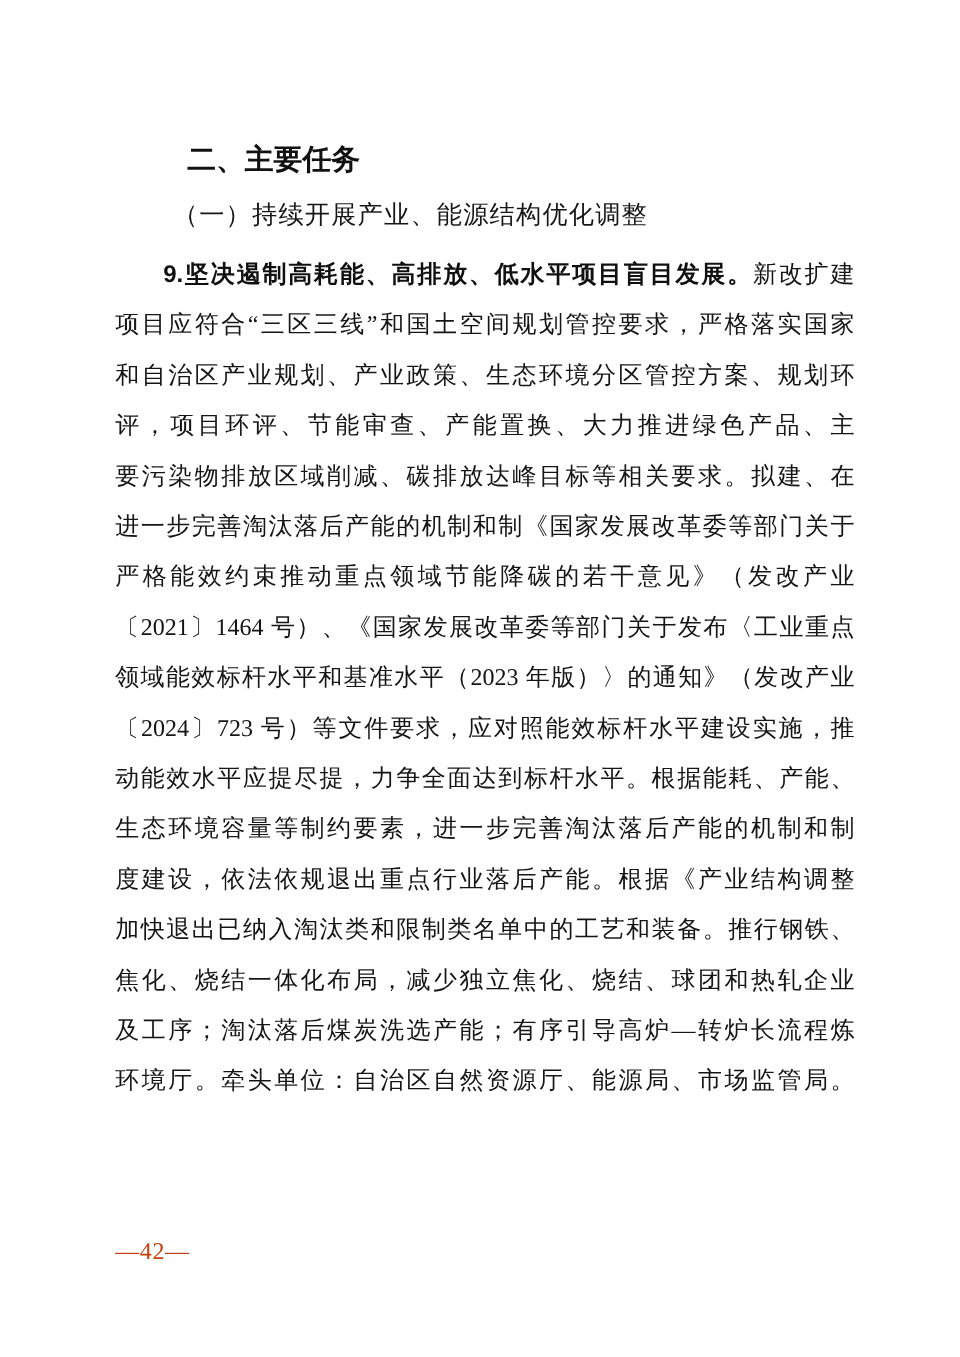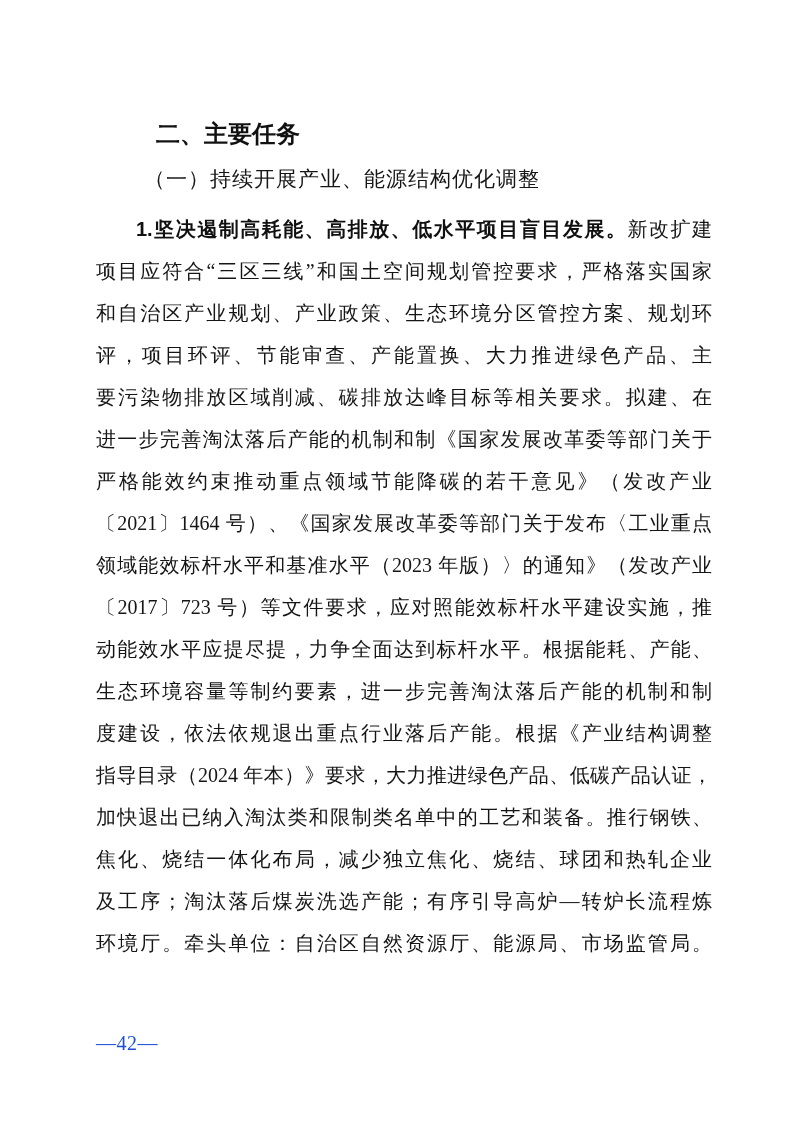--- a/index.html
+++ b/index.html
@@ -62,46 +62,45 @@
     font-family: "Liberation Sans", "DejaVu Sans", sans-serif;
     font-weight: 700;
     color: #101010;
   }
   .footer {
     position: absolute;
     left: 96px;
     top: 1031px;
     font-size: 20px;
     line-height: 24px;
-    color: #1d4ed8;
+    color: #c2410c;
     letter-spacing: 0.5px;
   }
 </style>
 </head>
 <body>
 
 <div class="page">
   <div class="content">
     <h1 class="heading">二、主要任务</h1>
     <h2 class="subheading">（一）持续开展产业、能源结构优化调整</h2>
     <div class="para" id="paragraph">
-        <div class="line indent"><b class="lead">1.坚决遏制高耗能、高排放、低水平项目盲目发展。</b>新改扩建</div>
+        <div class="line indent"><b class="lead">9.坚决遏制高耗能、高排放、低水平项目盲目发展。</b>新改扩建</div>
         <div class="line">项目应符合“三区三线”和国土空间规划管控要求，严格落实国家</div>
         <div class="line">和自治区产业规划、产业政策、生态环境分区管控方案、规划环</div>
         <div class="line">评，项目环评、节能审查、产能置换、大力推进绿色产品、主</div>
         <div class="line">要污染物排放区域削减、碳排放达峰目标等相关要求。拟建、在</div>
         <div class="line">进一步完善淘汰落后产能的机制和制《国家发展改革委等部门关于</div>
         <div class="line">严格能效约束推动重点领域节能降碳的若干意见》（发改产业</div>
         <div class="line">〔2021〕1464 号）、《国家发展改革委等部门关于发布〈工业重点</div>
         <div class="line">领域能效标杆水平和基准水平（2023 年版）〉的通知》（发改产业</div>
-        <div class="line">〔2017〕723 号）等文件要求，应对照能效标杆水平建设实施，推</div>
+        <div class="line">〔2024〕723 号）等文件要求，应对照能效标杆水平建设实施，推</div>
         <div class="line">动能效水平应提尽提，力争全面达到标杆水平。根据能耗、产能、</div>
         <div class="line">生态环境容量等制约要素，进一步完善淘汰落后产能的机制和制</div>
         <div class="line">度建设，依法依规退出重点行业落后产能。根据《产业结构调整</div>
-        <div class="line">指导目录（2024 年本）》要求，大力推进绿色产品、低碳产品认证，</div>
         <div class="line">加快退出已纳入淘汰类和限制类名单中的工艺和装备。推行钢铁、</div>
         <div class="line">焦化、烧结一体化布局，减少独立焦化、烧结、球团和热轧企业</div>
         <div class="line">及工序；淘汰落后煤炭洗选产能；有序引导高炉—转炉长流程炼</div>
         <div class="line">环境厅。牵头单位：自治区自然资源厅、能源局、市场监管局。</div>
       </div>
   </div>
   <div class="footer">—42—</div>
 </div>
 
 </body></html>

